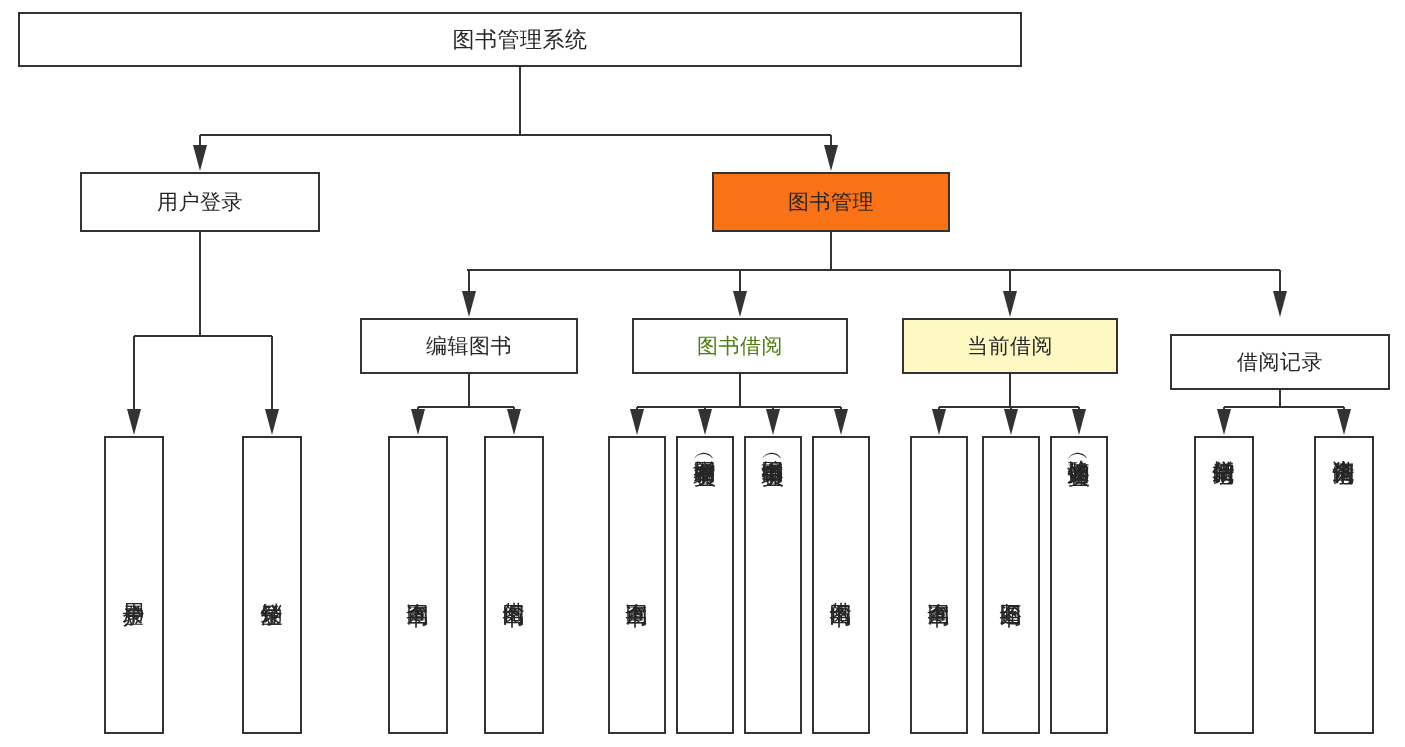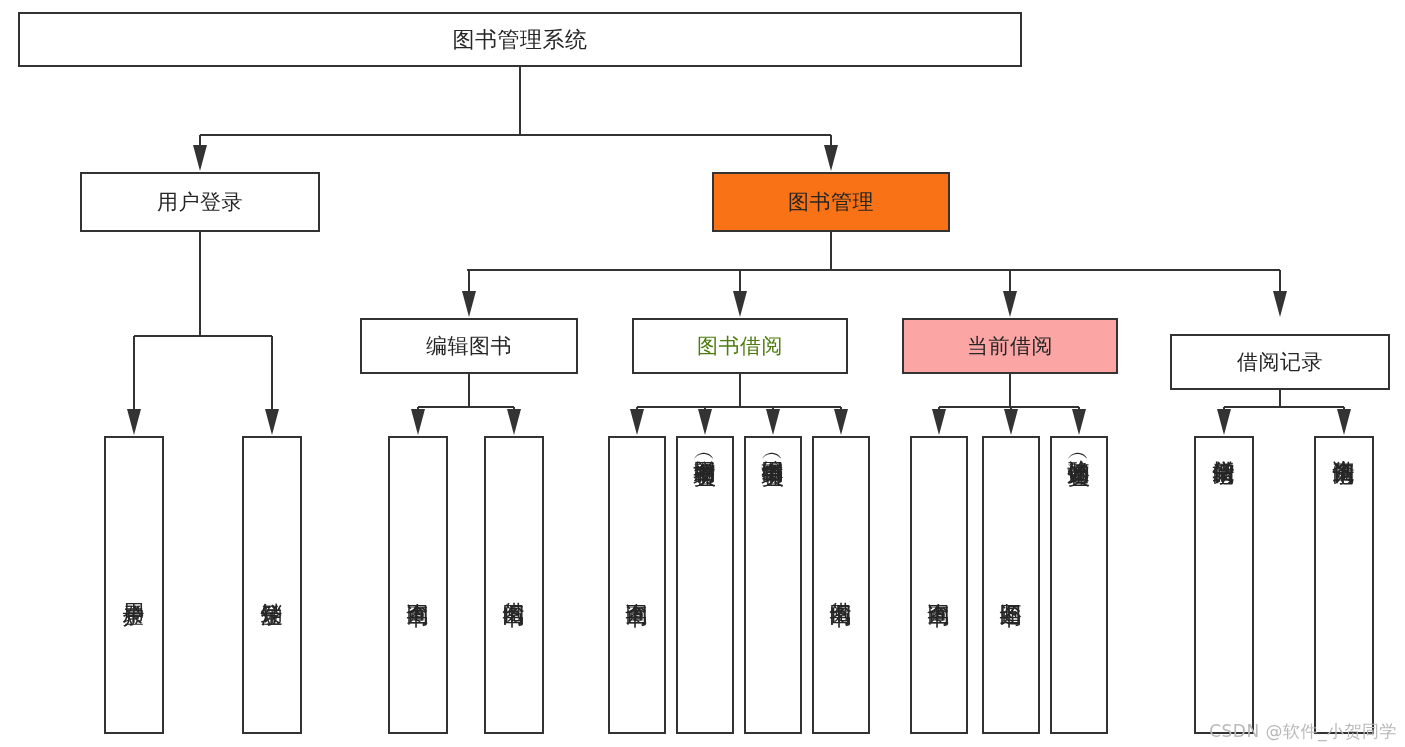--- a/index.html
+++ b/index.html
@@ -155,21 +155,21 @@
       </div>
       <div class="node horiz" style="left: 712px; top: 172px; width: 238px; height: 60px; border-color: rgb(51, 51, 51); background: #f97316;">
         <span class="label" style="color: rgb(38, 38, 38);">图书管理</span>
       </div>
       <div class="node horiz" style="left: 360px; top: 318px; width: 218px; height: 56px; border-color: rgb(51, 51, 51); background: rgb(255, 255, 255);">
         <span class="label" style="color: rgb(38, 38, 38);">编辑图书</span>
       </div>
       <div class="node horiz" style="left: 632px; top: 318px; width: 216px; height: 56px; border-color: rgb(51, 51, 51); background: rgb(255, 255, 255);">
         <span class="label" style="color: #4d7c0f;">图书借阅</span>
       </div>
-      <div class="node horiz" style="left: 902px; top: 318px; width: 216px; height: 56px; border-color: rgb(51, 51, 51); background: #fca5a5;">
+      <div class="node horiz" style="left: 902px; top: 318px; width: 216px; height: 56px; border-color: rgb(51, 51, 51); background: #fef9c3;">
         <span class="label" style="color: rgb(38, 38, 38);">当前借阅</span>
       </div>
       <div class="node horiz" style="left: 1170px; top: 318px; width: 220px; height: 56px; border-color: rgb(51, 51, 51); background: rgb(255, 255, 255); margin-top: 16px;">
         <span class="label" style="color: rgb(38, 38, 38);">借阅记录</span>
       </div>
       <div class="node vert vcenter" style="left: 104px; top: 436px; width: 60px; height: 298px; border-color: rgb(51, 51, 51); background: rgb(255, 255, 255);">
         <span class="label" style="color: rgb(38, 38, 38);">用户登录</span>
       </div>
       <div class="node vert vcenter" style="left: 242px; top: 436px; width: 60px; height: 298px; border-color: rgb(51, 51, 51); background: rgb(255, 255, 255);">
         <span class="label" style="color: rgb(38, 38, 38);">注销登录</span>
@@ -202,14 +202,13 @@
         <span class="label" style="color: rgb(38, 38, 38);">确认归还（管理员）</span>
       </div>
       <div class="node vert vtop" style="left: 1194px; top: 436px; width: 60px; height: 298px; border-color: rgb(51, 51, 51); background: rgb(255, 255, 255);">
         <span class="label" style="color: rgb(38, 38, 38);">新增借阅记录</span>
       </div>
       <div class="node vert vtop" style="left: 1314px; top: 436px; width: 60px; height: 298px; border-color: rgb(51, 51, 51); background: rgb(255, 255, 255);">
         <span class="label" style="color: rgb(38, 38, 38);">查询借阅记录</span>
       </div>
     </div>
 
-  <div id="watermark">CSDN @软件_小贺同学</div>
 </div>
 
 </body></html>

